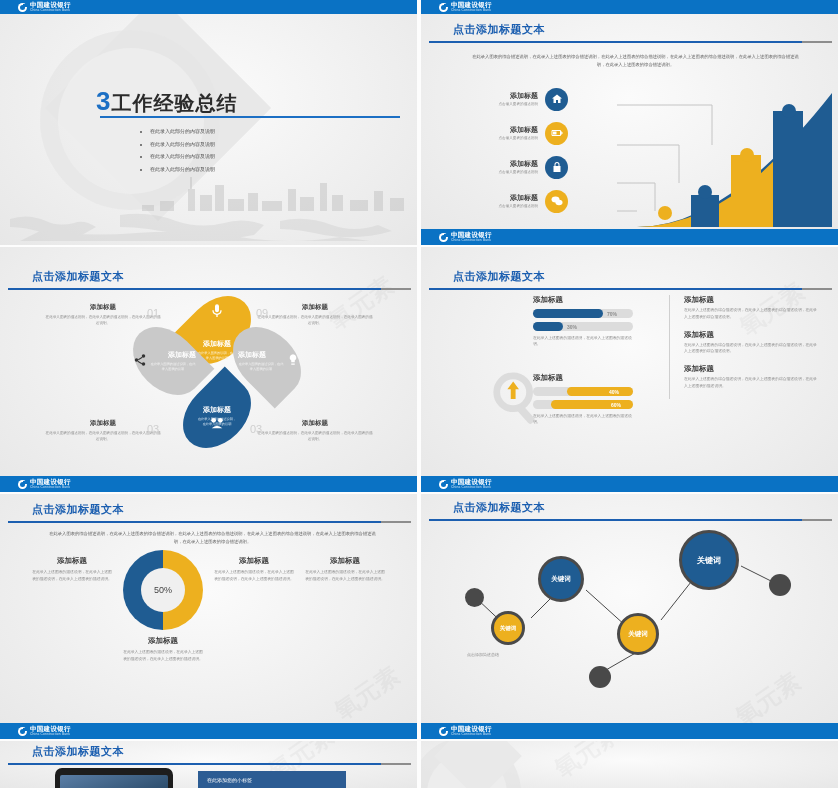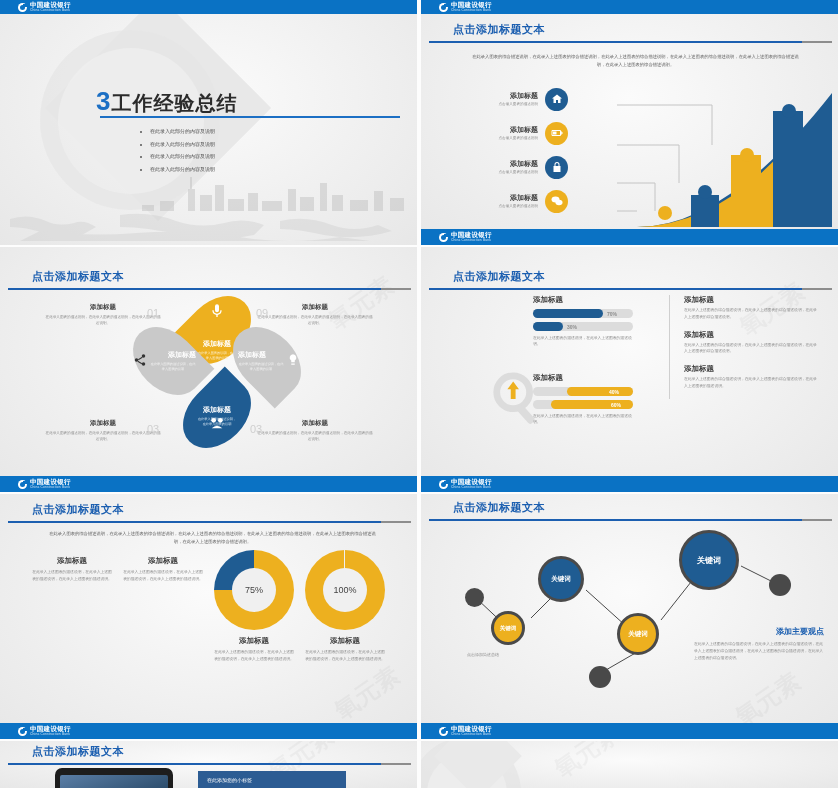--- a/index.html
+++ b/index.html
@@ -444,34 +444,31 @@
         </div>
     </div>
     <div style="position:absolute; left:48px; right:40px; top:36px; font-size:4.3px; color:#5a5a5a; text-align:center; line-height:1.9;">在此录入图表的综合描述说明，在此录入上述图表的综合描述说明，在此录入上述图表的综合描述说明，在此录入上述图表的综合描述说明，在此录入上述图表的综合描述说明，在此录入上述图表的综合描述说明。</div>
 
     <div class="donut-row">
       <div class="donut-col">
         <div class="d-h">添加标题</div>
         <div class="d-d">在此录入上述图表的描述说明，在此录入上述图表的描述说明，在此录入上述图表的描述说明。</div>
       </div>
       <div class="donut-col">
+        <div class="donut" style="background:conic-gradient(#edb01f 0 50%, #1f5c92 50% 100%);">
+          <div class="hole">50%</div>
+        </div>
         <div class="d-h">添加标题</div>
         <div class="d-d">在此录入上述图表的描述说明，在此录入上述图表的描述说明，在此录入上述图表的描述说明。</div>
       </div>
       <div class="donut-col">
-        <div class="donut" style="background:conic-gradient(#edb01f 0 75%, #1f5c92 75% 100%);">
-          <div class="hole">75%</div>
-        </div>
         <div class="d-h">添加标题</div>
         <div class="d-d">在此录入上述图表的描述说明，在此录入上述图表的描述说明，在此录入上述图表的描述说明。</div>
       </div>
       <div class="donut-col">
-        <div class="donut" style="background:conic-gradient(#edb01f 0 99.4%, #f0f0f0 99.4% 100%);">
-          <div class="hole">100%</div>
-        </div>
         <div class="d-h">添加标题</div>
         <div class="d-d">在此录入上述图表的描述说明，在此录入上述图表的描述说明，在此录入上述图表的描述说明。</div>
       </div>
     </div>
 
     <div class="footbar">
       <div class="ccb-logo">
         <div class="ccb-mark"></div>
         <div class="ccb-text">
           <span class="ccb-cn">中国建设银行</span>
@@ -512,24 +509,20 @@
     <div class="node yell" style="left:196px; top:119px; width:42px; height:42px; font-size:6.5px;">
       <span>关键词</span>
     </div>
     <div class="node grey" style="left:168px; top:172px; width:22px; height:22px;"></div>
     <div class="node blue" style="left:258px; top:36px; width:60px; height:60px; font-size:8px;">
       <span>关键词</span>
     </div>
     <div class="node grey" style="left:348px; top:80px; width:22px; height:22px;"></div>
 
     <div class="s6-cap">点击添加简述总结</div>
-    <div class="s6-right">
-      <div class="s6-rh">添加主要观点</div>
-      <div class="s6-rd">在此录入上述图表的综合描述说明，在此录入上述图表的综合描述说明，在此录入上述图表的综合描述说明，在此录入上述图表的综合描述说明，在此录入上述图表的综合描述说明。</div>
-    </div>
 
     <div class="footbar">
       <div class="ccb-logo">
         <div class="ccb-mark"></div>
         <div class="ccb-text">
           <span class="ccb-cn">中国建设银行</span>
           <span class="ccb-en">China Construction Bank</span>
         </div>
       </div>
     </div>

